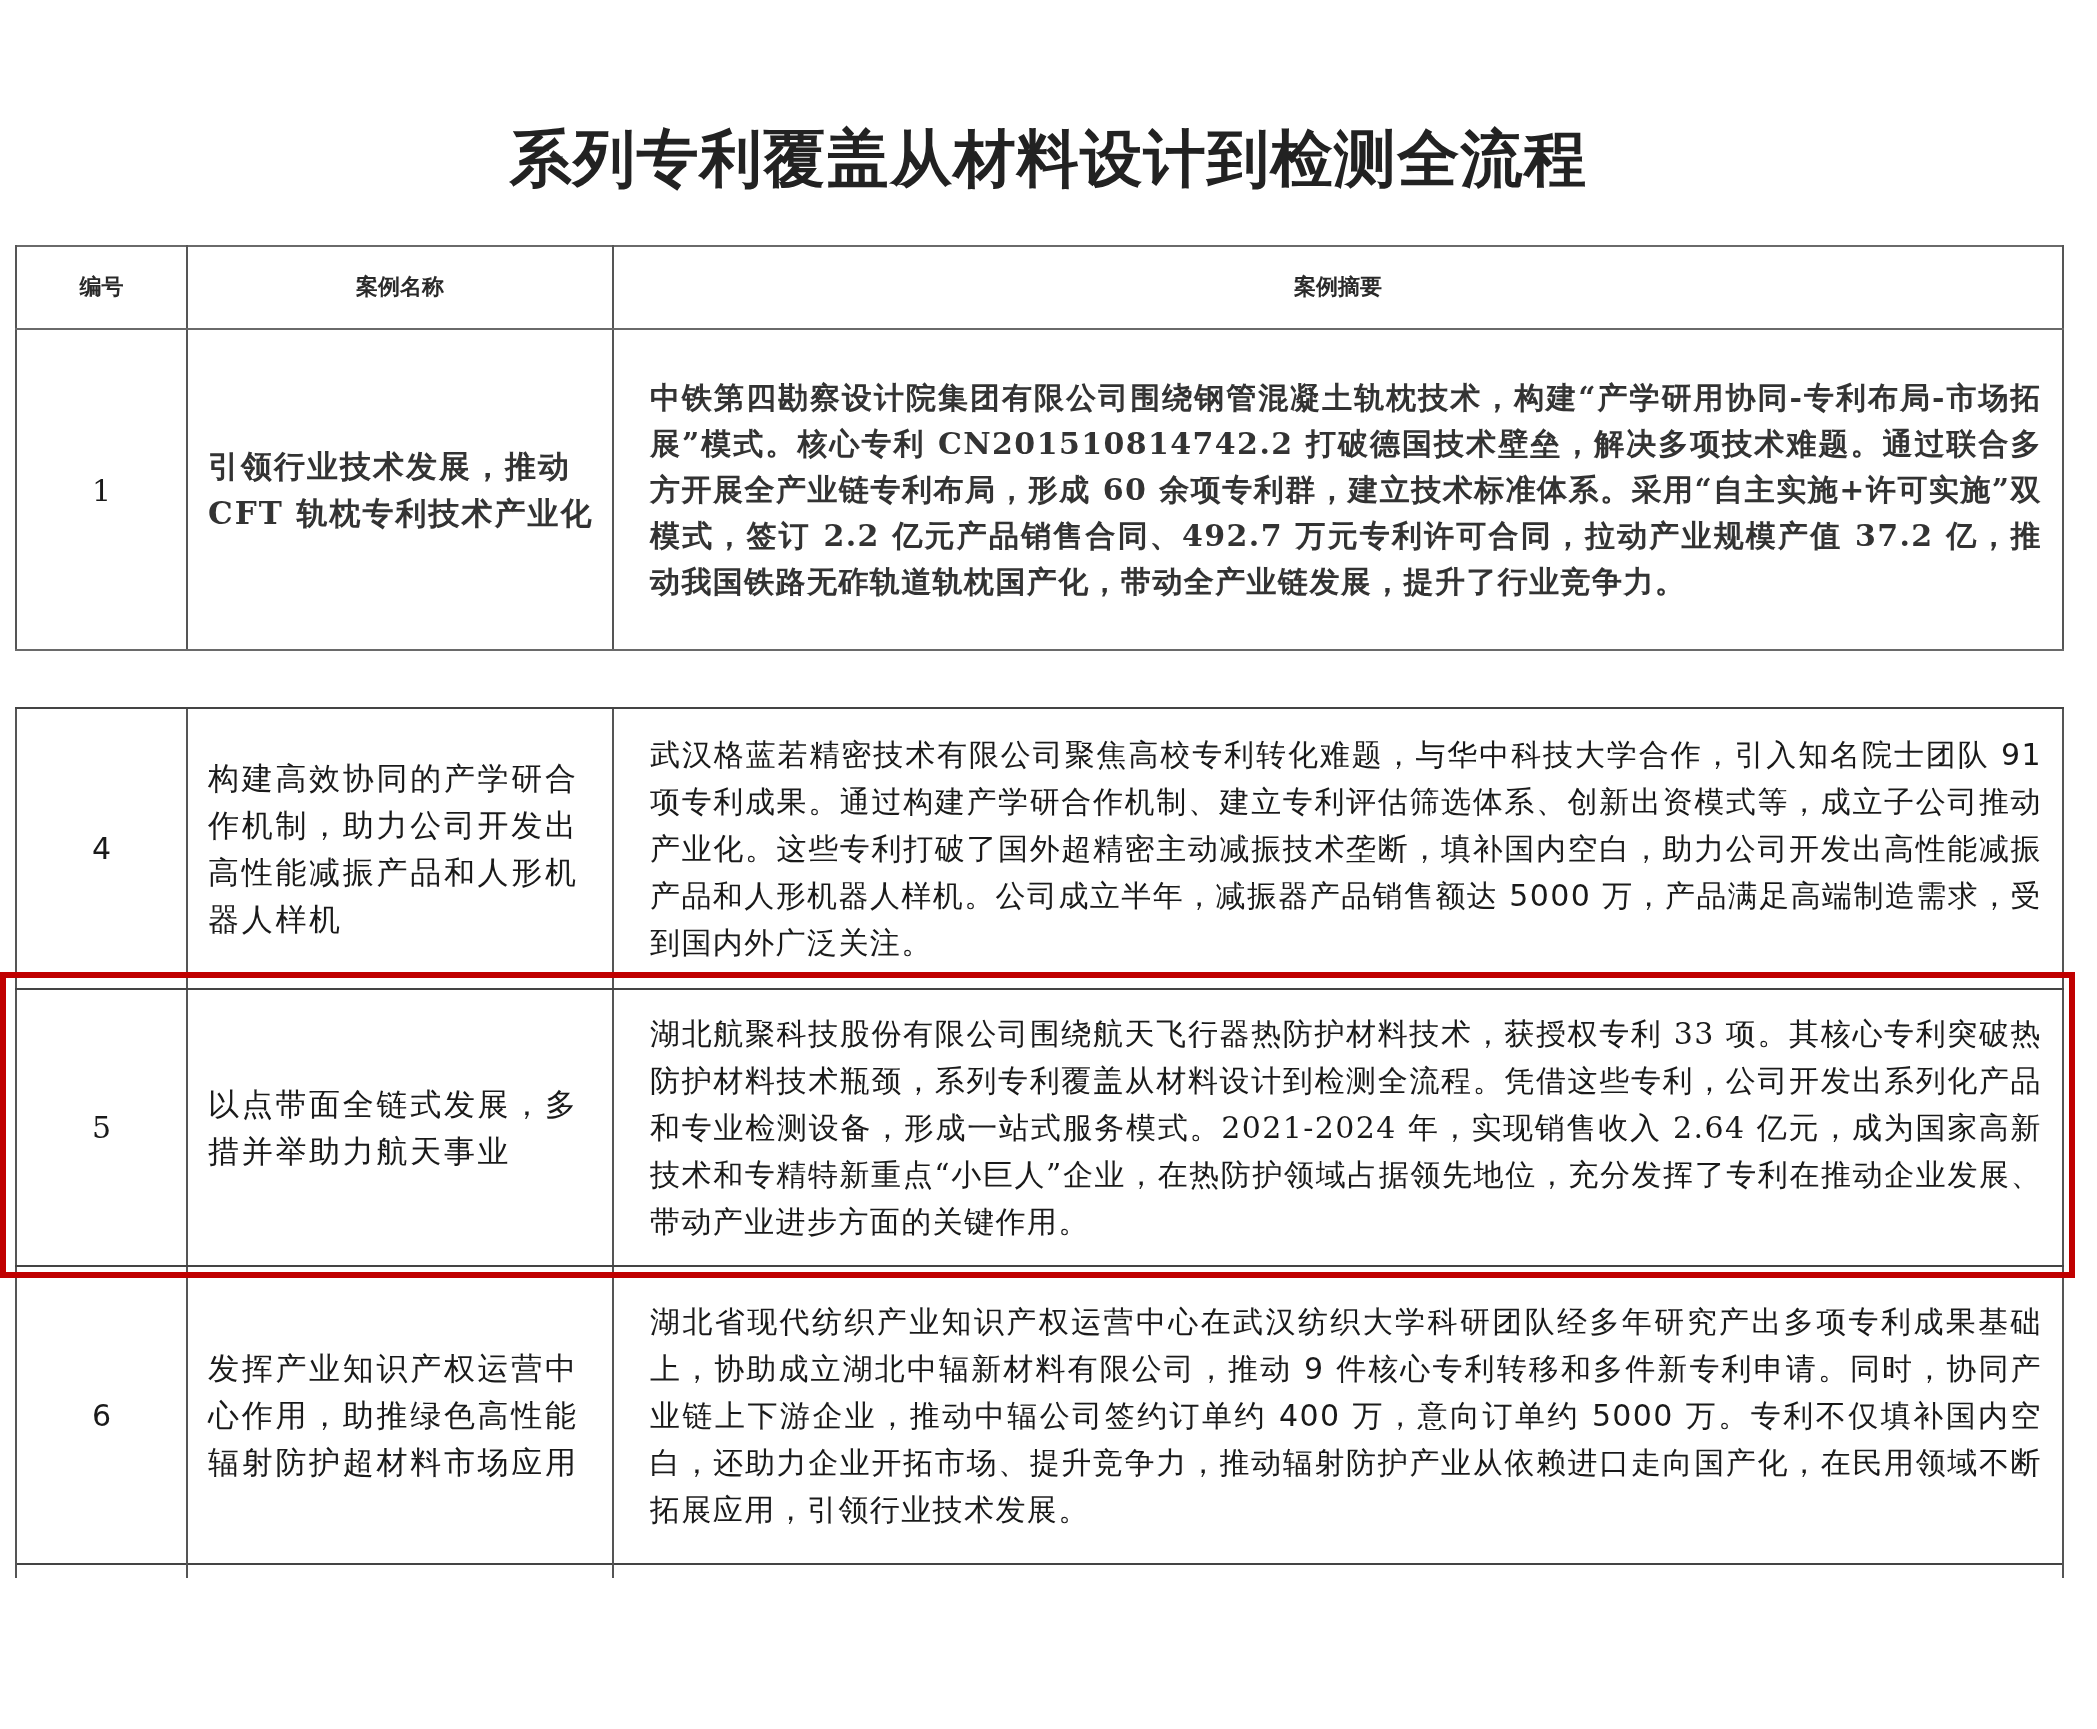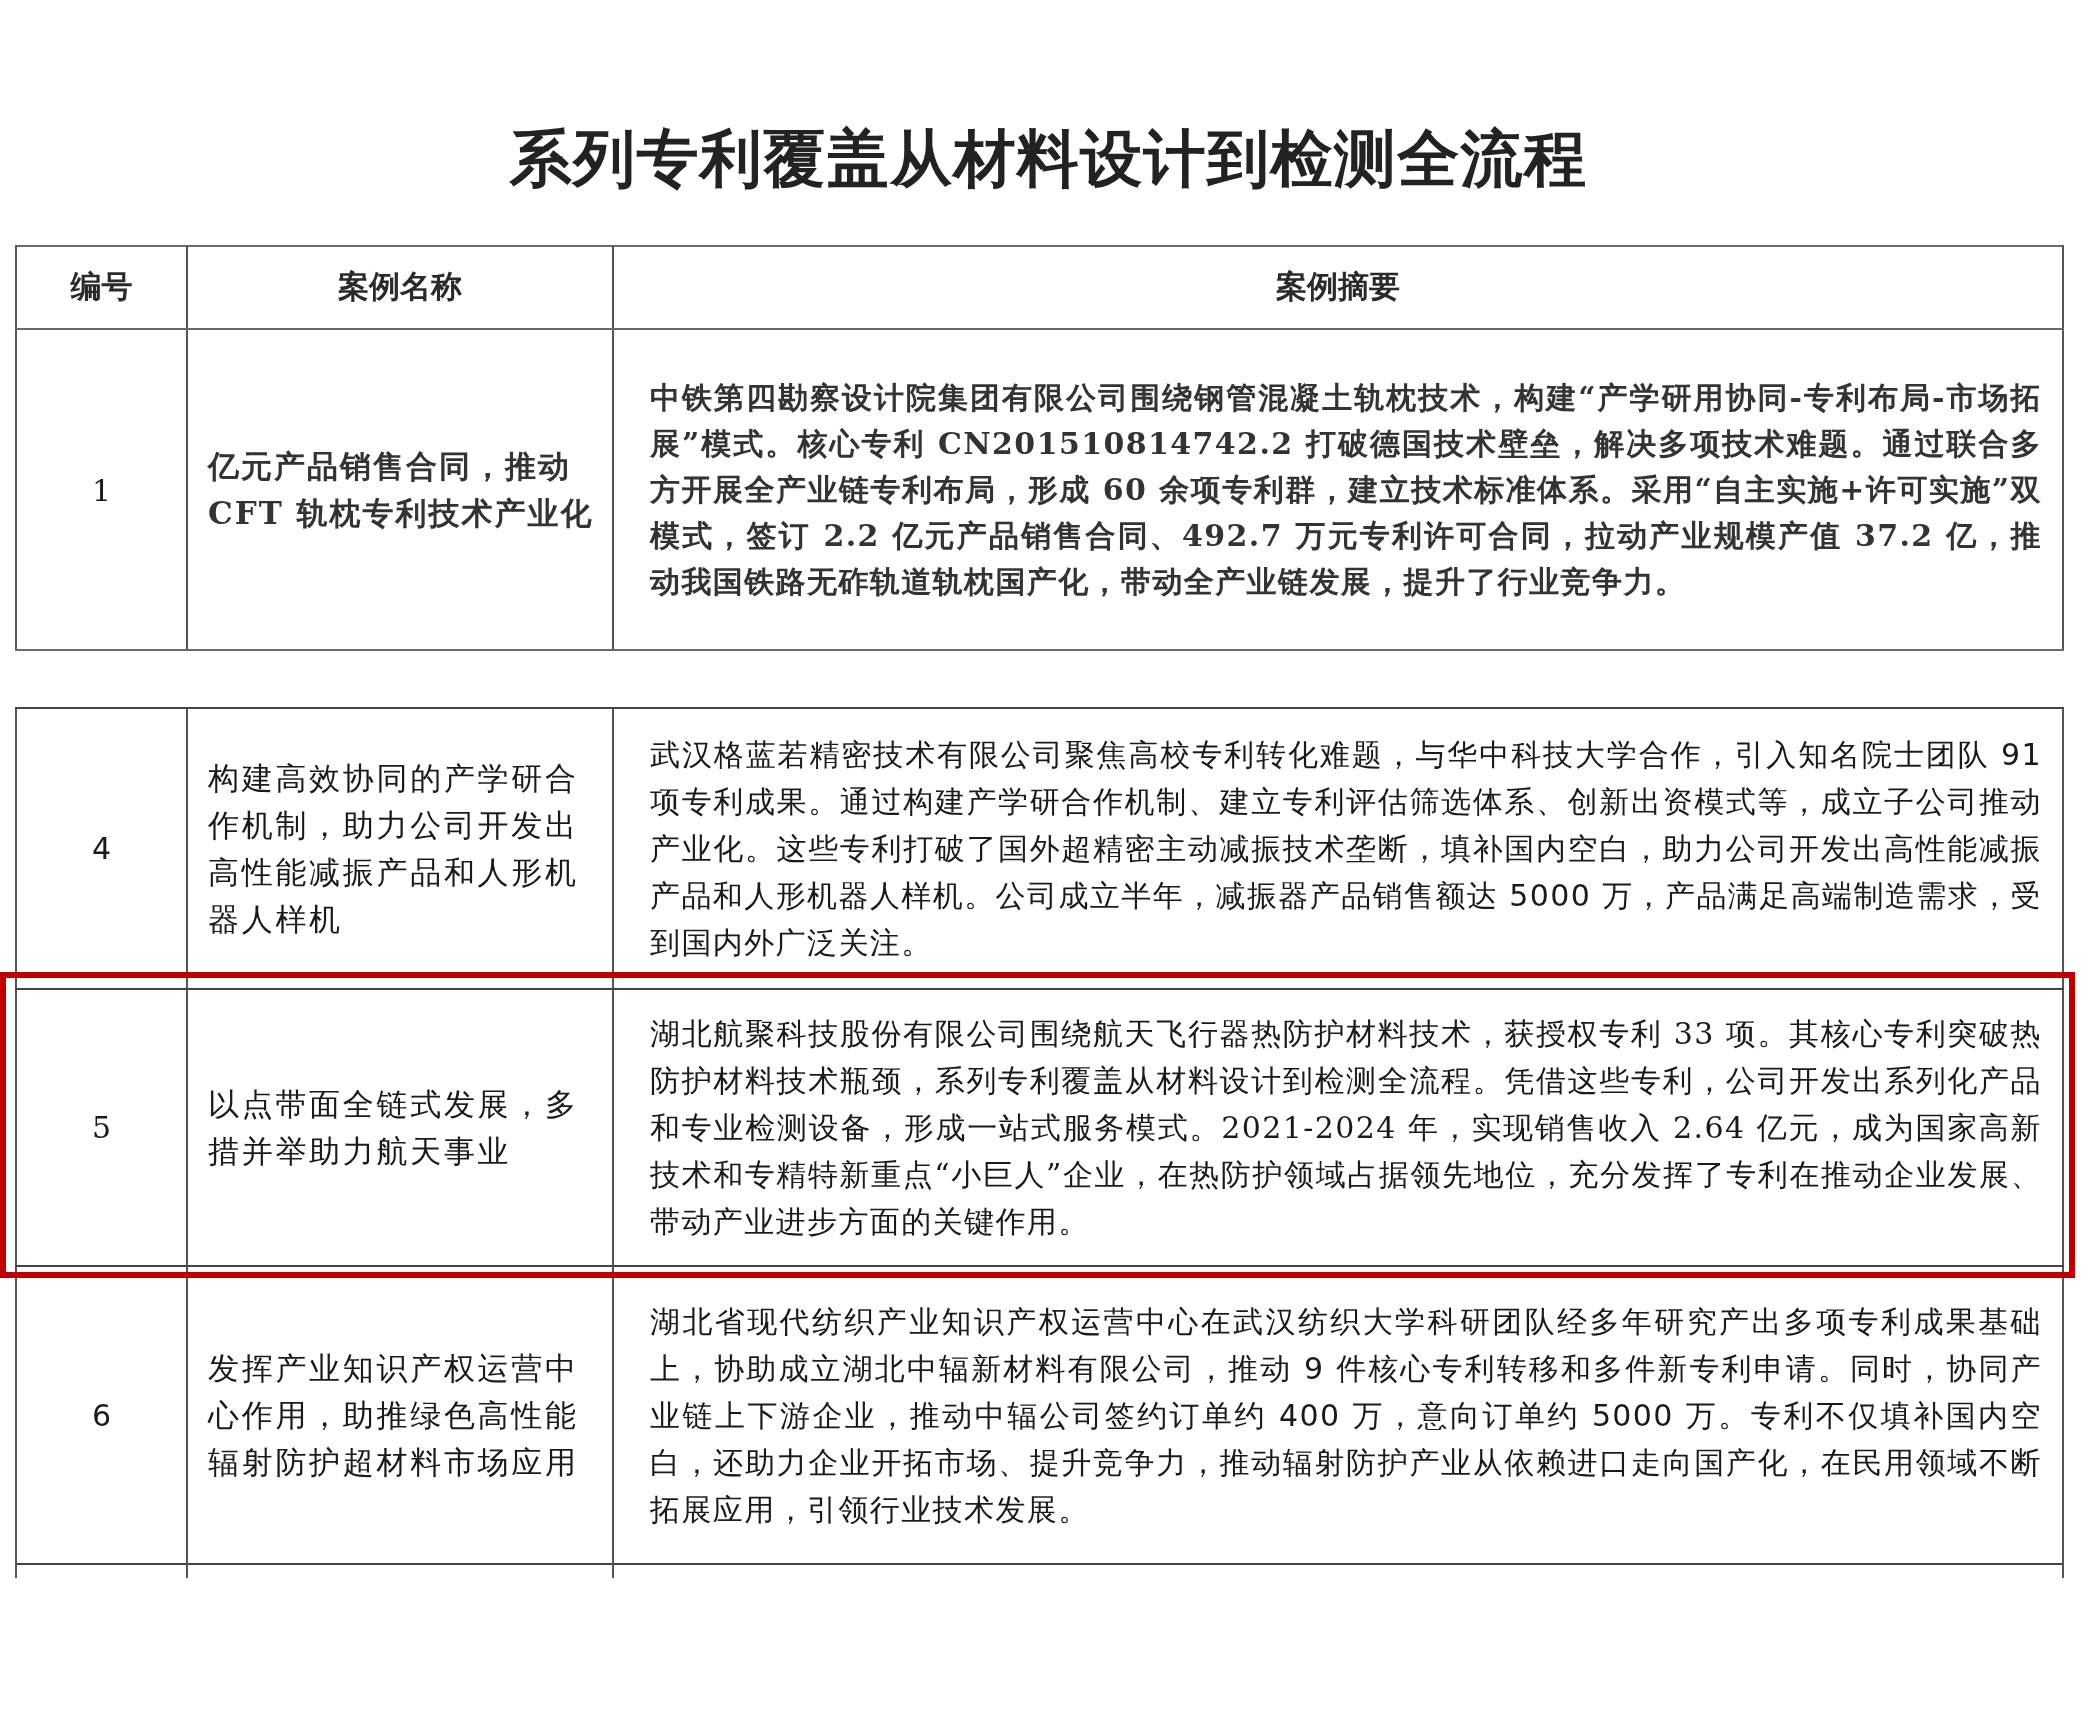--- a/index.html
+++ b/index.html
@@ -9,21 +9,21 @@
            font-family: "DejaVu Sans", "Liberation Sans", sans-serif; font-weight: bold;
            font-size: 62px; letter-spacing: 1.4px; color: #222; line-height: 81px; }
   .sec { position: absolute; left: 15px; width: 2049px; }
   .row { position: absolute; left: 0; width: 2049px; box-sizing: border-box; }
   .cell { position: absolute; top: 0; bottom: 0; box-sizing: border-box; display: flex; align-items: center; }
   .c1 { left: 0; width: 171px; justify-content: center; border-left: 2px solid #555; }
   .c2 { left: 171px; width: 426px; border-left: 2px solid #555; padding: 0 15px 0 20px; }
   .c3 { left: 597px; width: 1452px; border-left: 2px solid #555; border-right: 2px solid #555; padding: 0 20px 0 36px; }
   .hline { position: absolute; left: 0; width: 2049px; height: 0; border-top: 2.7px solid #6a6a6a; }
   .hline.thin { border-top: 2px solid #444; }
-  .hdr { font-family: "DejaVu Sans", "Liberation Sans", sans-serif; font-weight: bold; font-size: 31px; color: #2a2a2a; justify-content: center; }
+  .hdr { font-family: "DejaVu Sans", "Liberation Sans", sans-serif; font-weight: bold; font-size: 22px; color: #2a2a2a; justify-content: center; }
   .num { font-size: 30px; }
   .name { font-size: 31px; line-height: 47px; letter-spacing: 2.7px; }
   .sum { font-size: 30px; line-height: 47px; letter-spacing: 1.4px; text-align: justify; }
   .bold-doc .name, .bold-doc .sum { font-weight: bold; color: #333; }
   .vstub { position: absolute; width: 0; border-left: 2px solid #555; }
   .highlight { position: absolute; left: 0; top: 972px; width: 2075px; height: 306px; box-sizing: border-box;
                border: 6px solid #c00000; pointer-events: none; }
 </style>
 </head>
 <body>
@@ -33,21 +33,21 @@
 <div class="sec bold-doc" style="top:245px; height:407px;">
   <div class="hline" style="top:0;"></div>
   <div class="row" style="top:0; height:83px;">
     <div class="cell c1 hdr">编号</div>
     <div class="cell c2 hdr" style="padding:3px;">案例名称</div>
     <div class="cell c3 hdr" style="padding:0;">案例摘要</div>
   </div>
   <div class="hline" style="top:83px;"></div>
   <div class="row" style="top:85px; height:320px;">
     <div class="cell c1 num">1</div>
-    <div class="cell c2 name" style="letter-spacing:2px;">亿元产品销售合同，推动CFT 轨枕专利技术产业化</div>
+    <div class="cell c2 name" style="letter-spacing:2px;">引领行业技术发展，推动CFT 轨枕专利技术产业化</div>
     <div class="cell c3 sum" style="line-height:46px;">中铁第四勘察设计院集团有限公司围绕钢管混凝土轨枕技术，构建“产学研用协同-专利布局-市场拓展”模式。核心专利 CN201510814742.2 打破德国技术壁垒，解决多项技术难题。通过联合多方开展全产业链专利布局，形成 60 余项专利群，建立技术标准体系。采用“自主实施+许可实施”双模式，签订 2.2 亿元产品销售合同、492.7 万元专利许可合同，拉动产业规模产值 37.2 亿，推动我国铁路无砟轨道轨枕国产化，带动全产业链发展，提升了行业竞争力。</div>
   </div>
   <div class="hline" style="top:404px;"></div>
 </div>
 
 <div class="sec" style="top:707px; height:873px;">
   <div class="hline thin" style="top:0;"></div>
   <div class="row" style="top:2px; height:279px;">
     <div class="cell c1 num" style="font-family:'DejaVu Sans','Liberation Sans',sans-serif;">4</div>
     <div class="cell c2 name">构建高效协同的产学研合作机制，助力公司开发出高性能减振产品和人形机器人样机</div>

